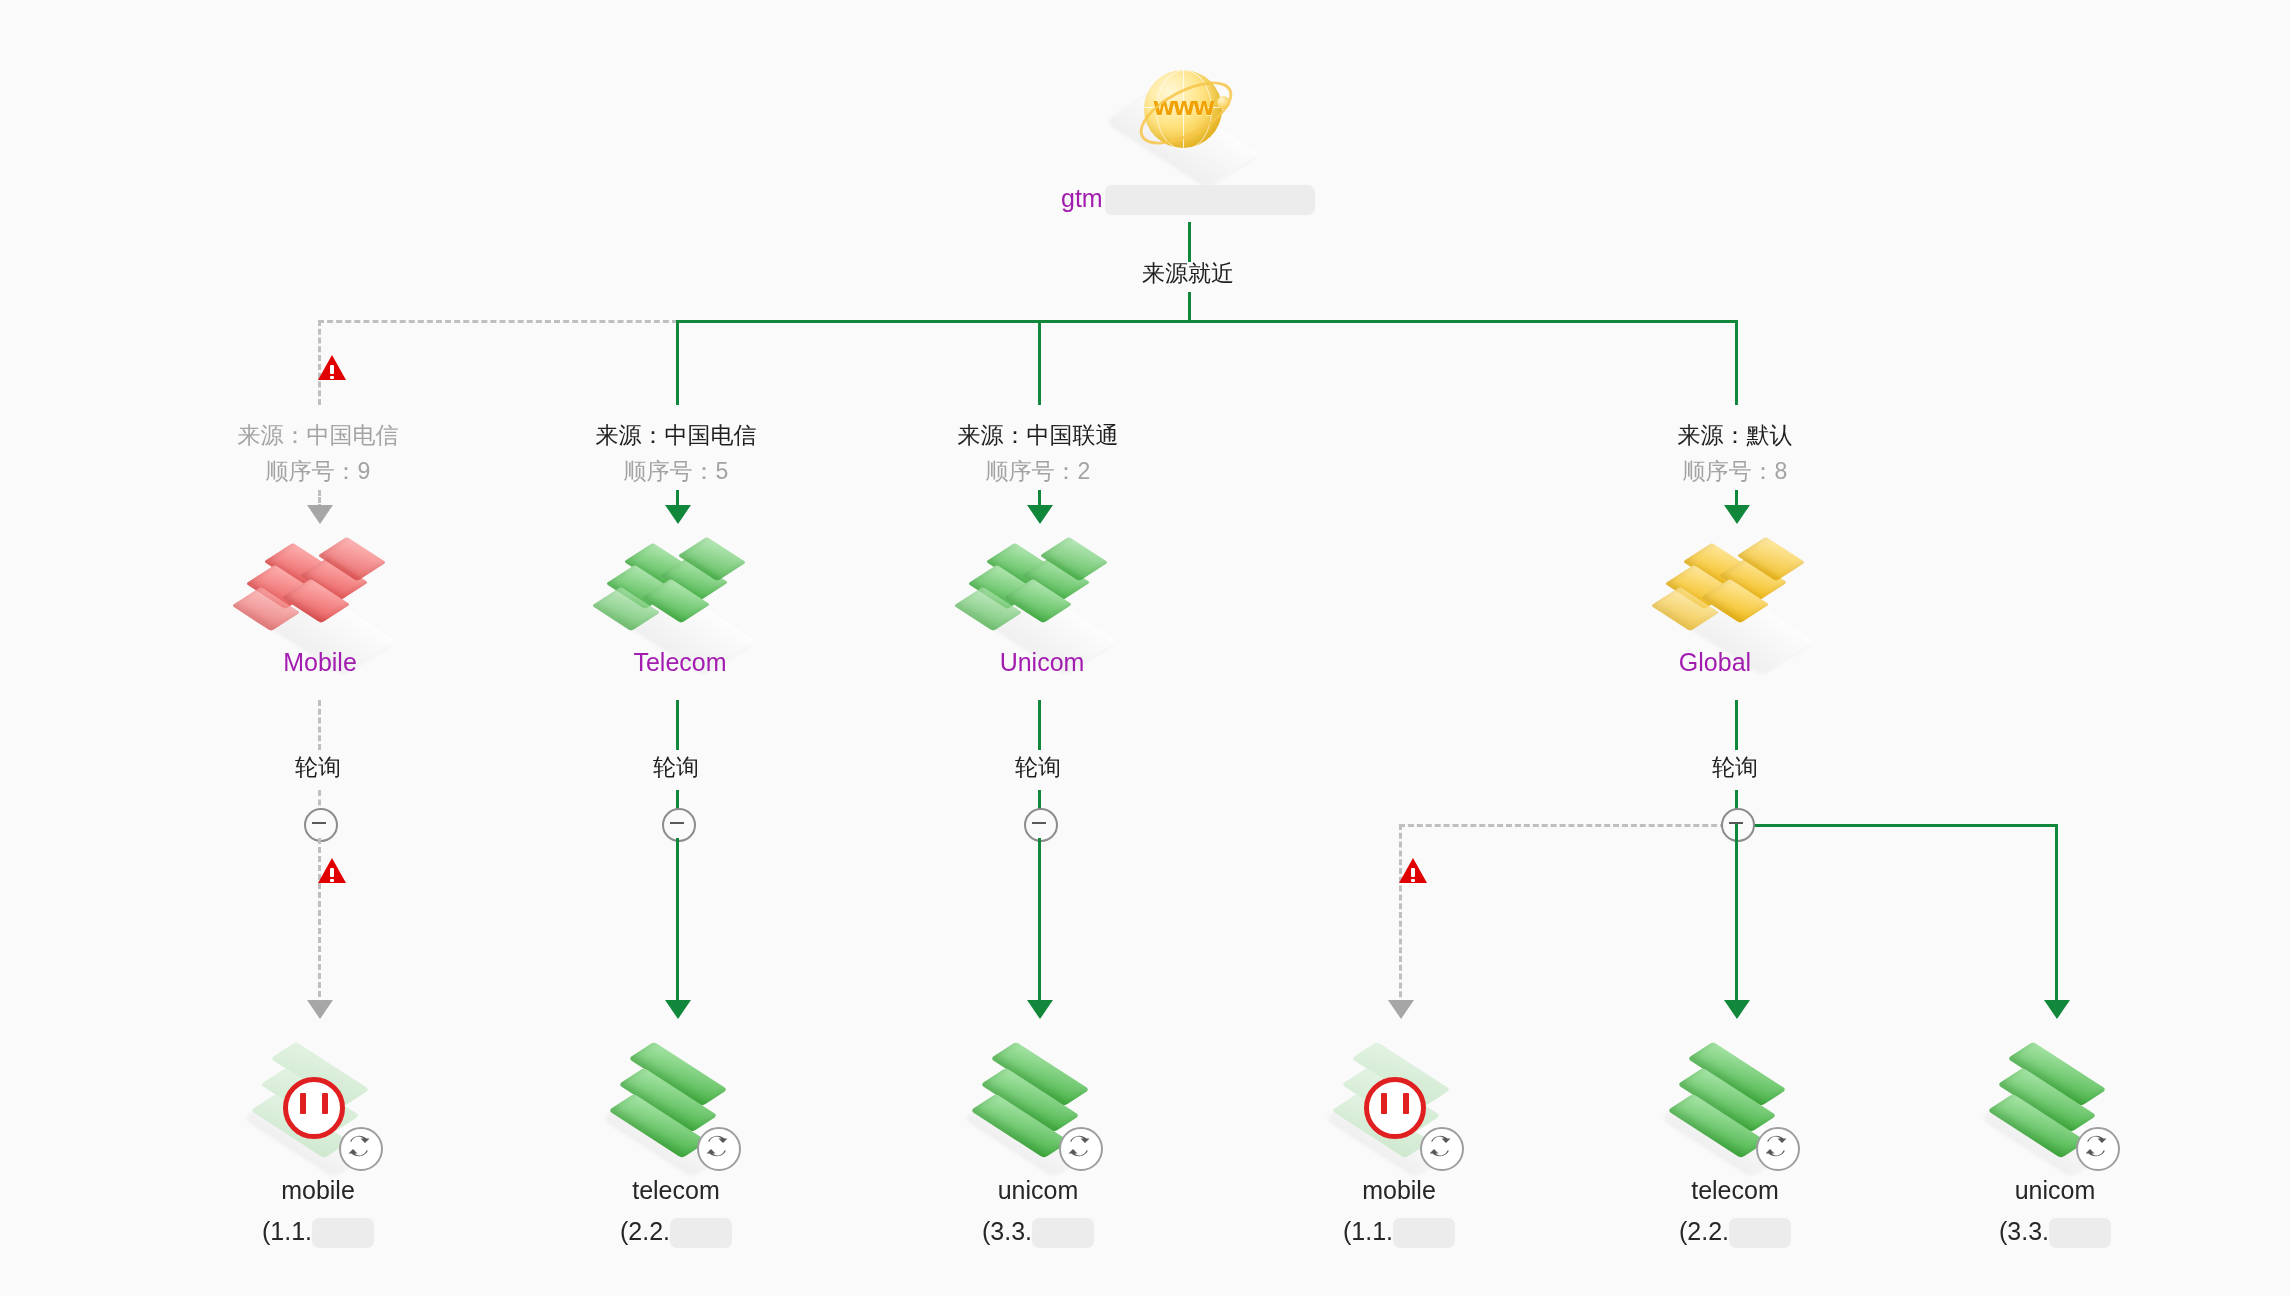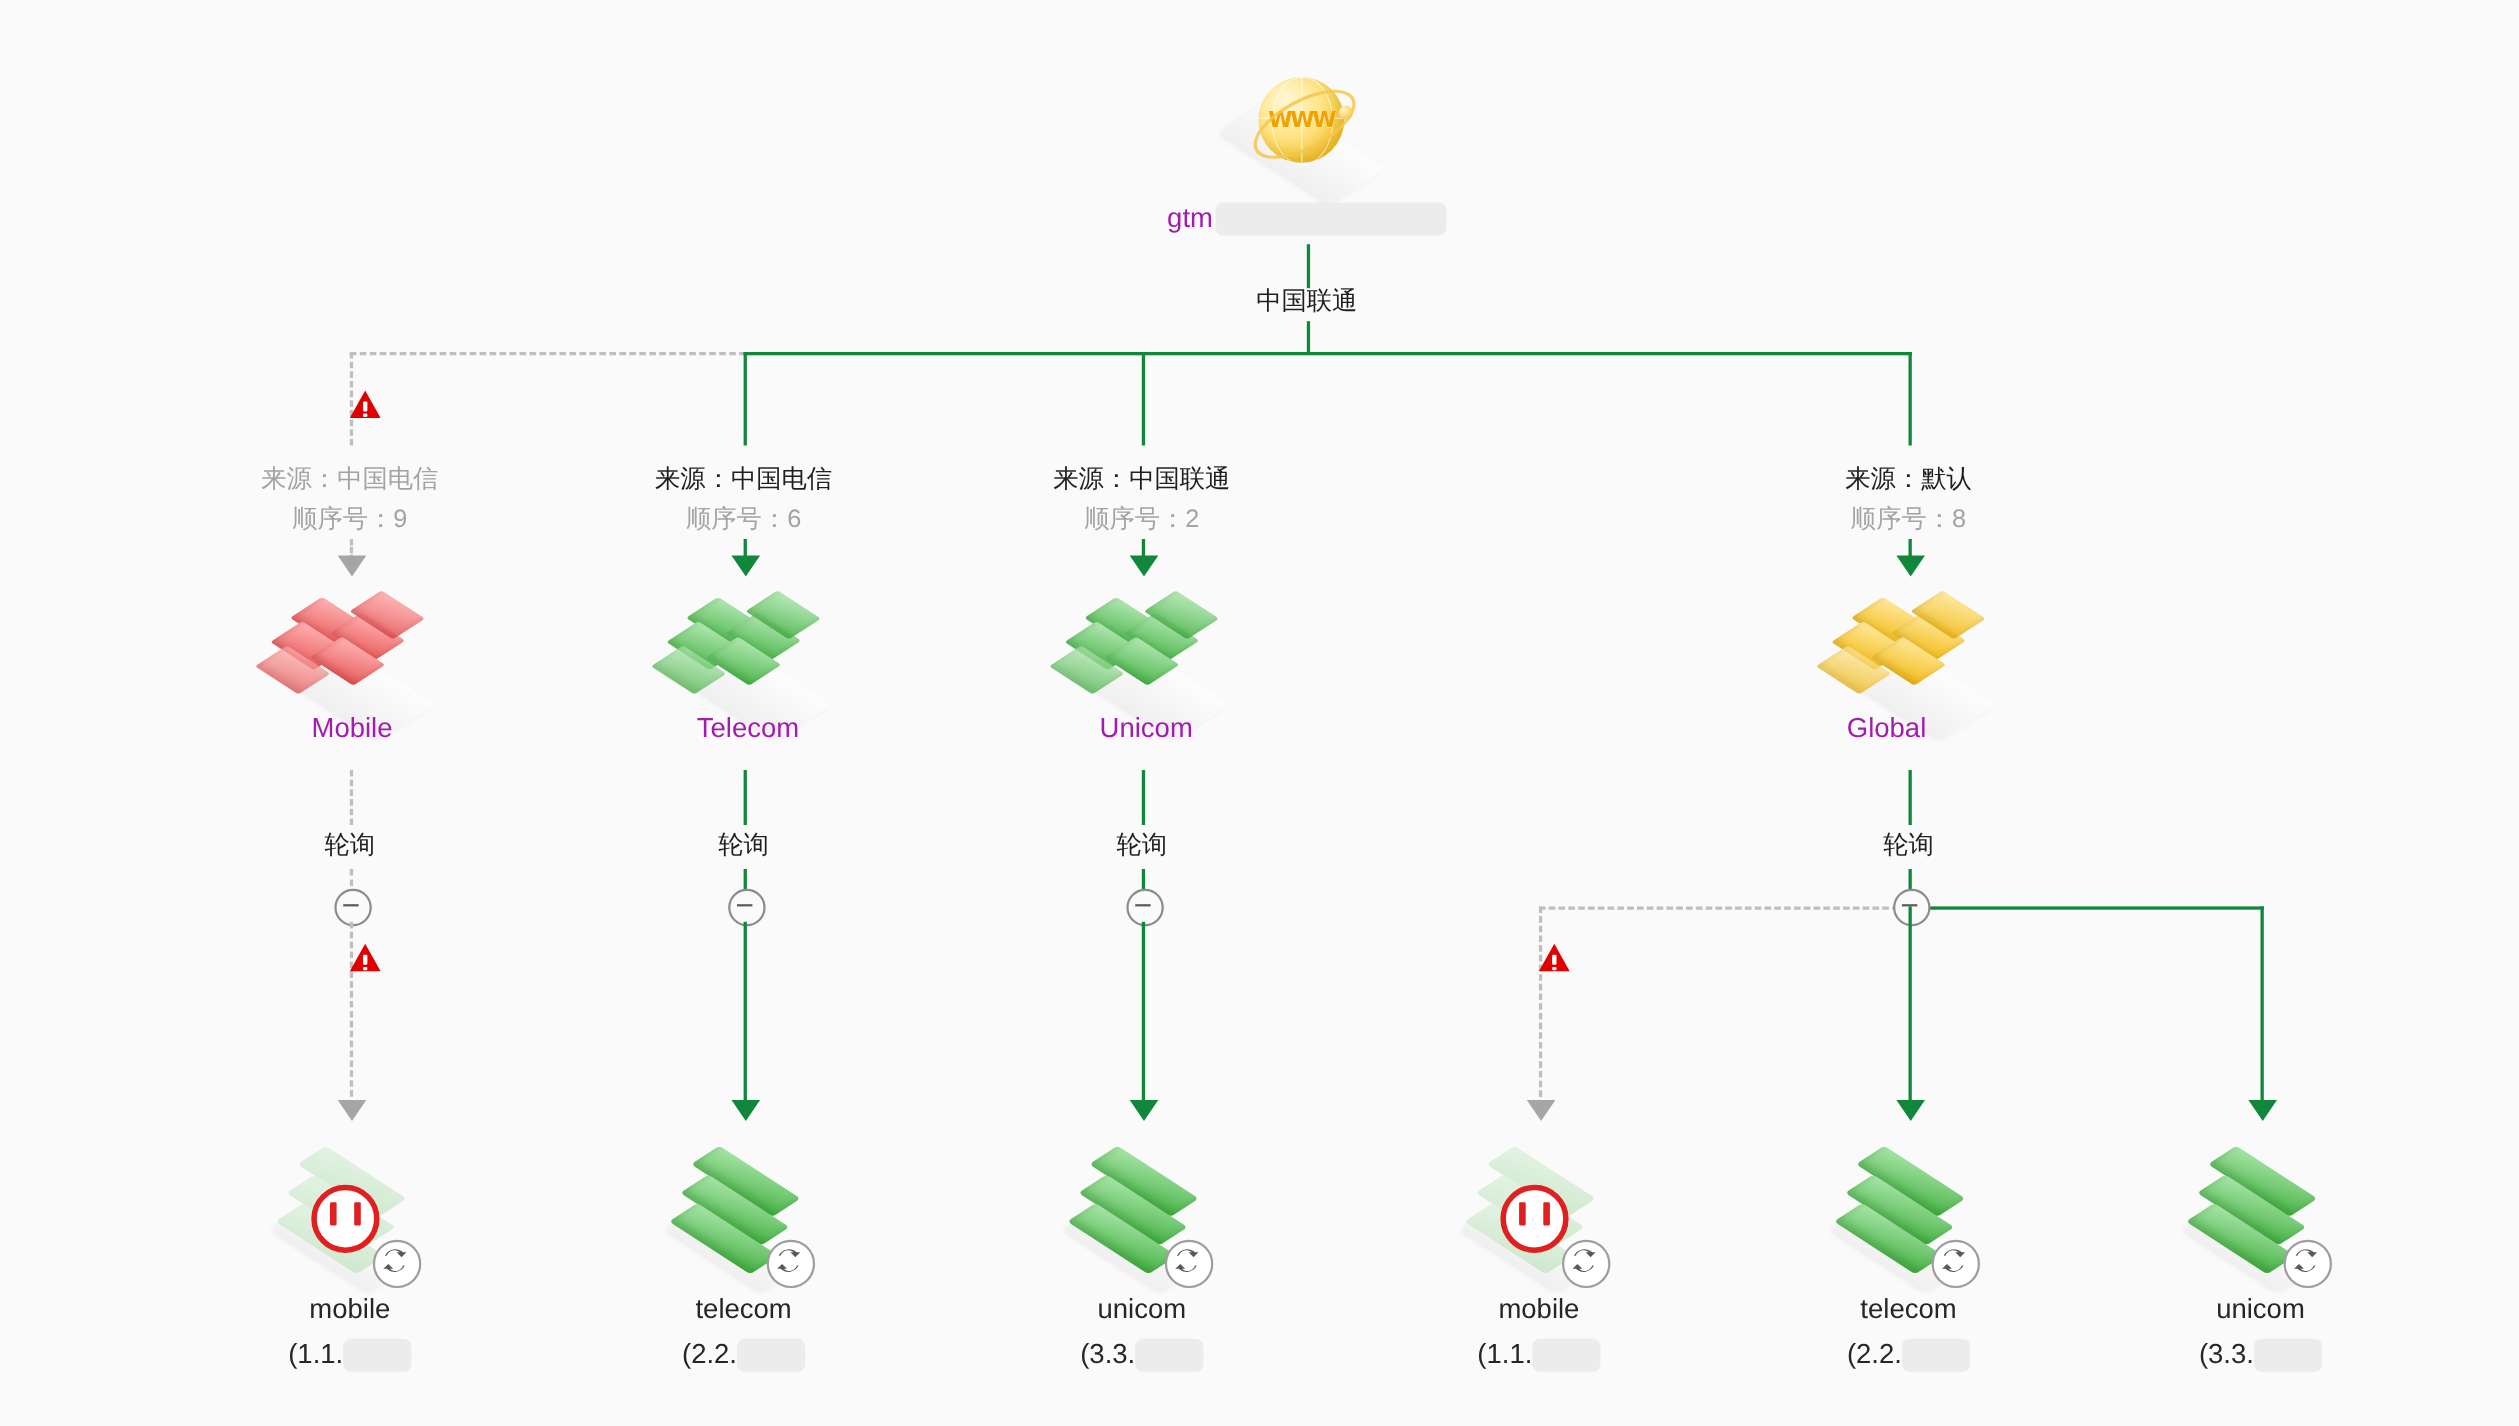--- a/index.html
+++ b/index.html
@@ -95,21 +95,21 @@
       <div class="www">WWW</div>
     </div>
     <div class="ring" style="left:4px;top:20px;"></div>
     <div class="ringdot" style="left:86px;top:26px;"></div>
   </div>
   <div class="node-name" style="left:1021px;top:184px;width:220px;text-align:left;padding-left:40px;">
     <span>gtm</span><span class="redact" style="width:210px;height:30px;margin-left:2px;"></span>
   </div>
 
   <div class="vline g" style="left:1188px;top:222px;height:40px;"></div>
-  <div class="lbl dark" style="left:1088px;top:258px;width:200px;">中国联通</div>
+  <div class="lbl dark" style="left:1088px;top:258px;width:200px;">来源就近</div>
   <div class="vline g" style="left:1188px;top:292px;height:30px;"></div>
 
   <div class="hline d hdash" style="left:318px;top:320px;width:360px;"></div>
 
   <div class="hline g" style="left:676px;top:320px;width:1062px;"></div>
 
   <div class="vline d dash" style="left:318px;top:320px;height:85px;"></div>
   <div class="warn" style="left:318px;top:355px;">
       <span></span>
       <em></em>
@@ -154,21 +154,21 @@
       </svg>
     </div>
   </div>
   <div class="leaf-name" style="left:218px;top:1170px;width:200px;">
     <div>mobile</div>
     <div><span>(1.1.</span><span class="redact" style="width:62px;height:30px;"></span></div>
   </div>
 
   <div class="vline g" style="left:676px;top:320px;height:85px;"></div>
   <div class="lbl dark" style="left:526px;top:420px;width:300px;text-align:center;">来源：中国电信</div>
-  <div class="lbl mut" style="left:526px;top:456px;width:300px;">顺序号：6</div>
+  <div class="lbl mut" style="left:526px;top:456px;width:300px;">顺序号：5</div>
   <div class="vline g" style="left:676px;top:490px;height:20px;"></div>
   <div class="arrow g" style="left:665px;top:505px;"></div>
 
   <div class="cube-wrap" style="left:605px;top:540px;">
     <div class="plat" style="left:16px;top:55px;"></div>
     <div class="cb gn" style="left:30px;top:8px;"></div>
     <div class="cb gn" style="left:66px;top:22px;"></div>
     <div class="cb gn" style="left:12px;top:30px;"></div>
     <div class="cb gn" style="left:48px;top:44px;"></div>
     <div class="cb gn" style="left:84px;top:2px;opacity:.9;"></div>

